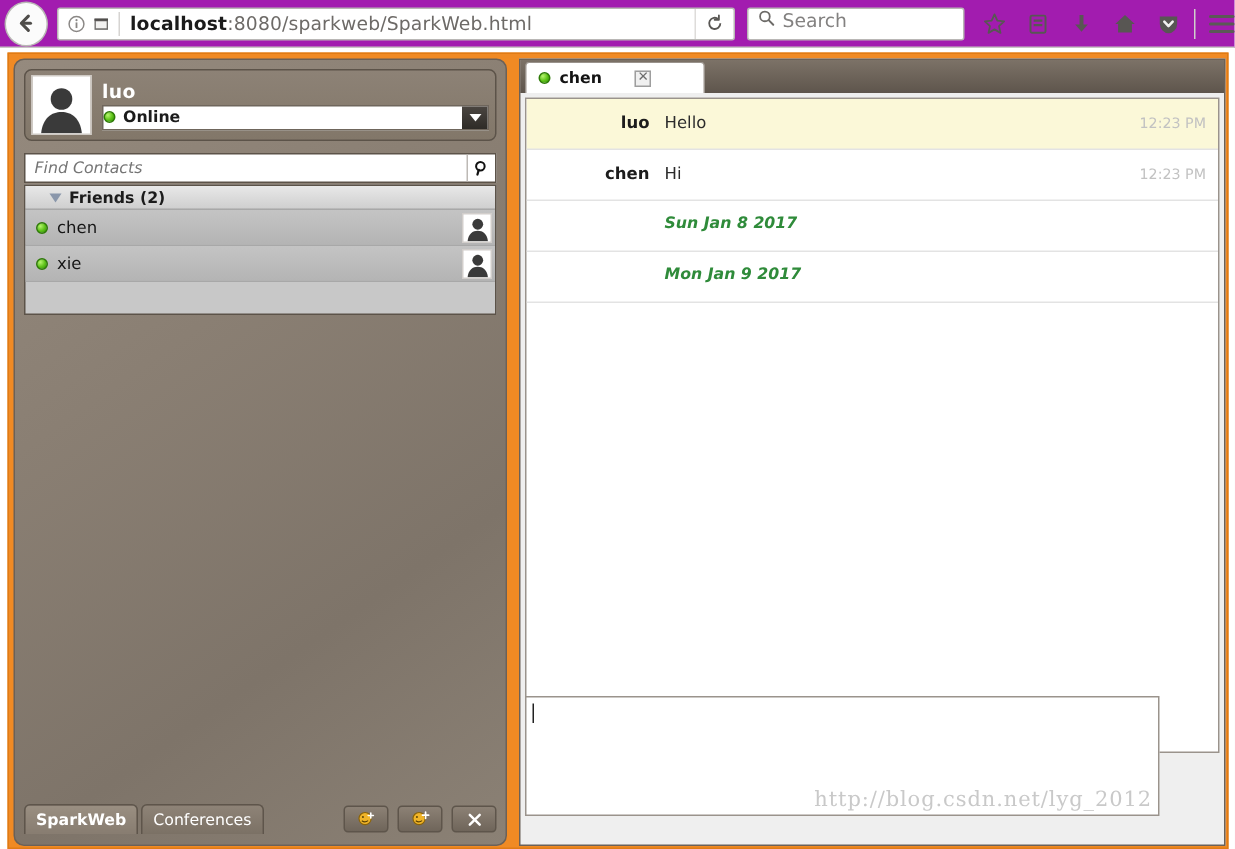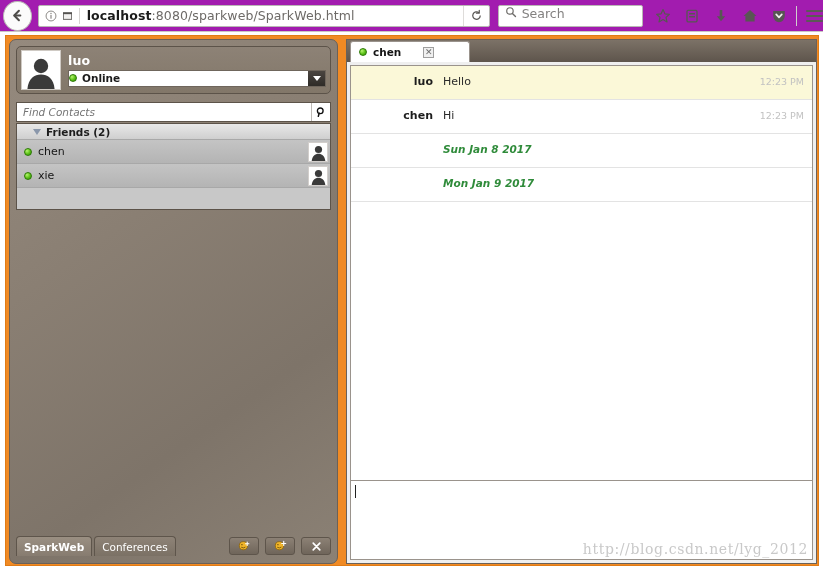--- a/index.html
+++ b/index.html
@@ -259,22 +259,22 @@
     min-height: 34px;
     border-bottom: 1px solid #e3e3e3;
     padding: 9px 8px 9px 0;
     text-align: right;
   }
   .date-text {
     font-size: 10.5px; color: #2f8b3a; font-style: italic; font-weight: bold;
     padding-left: 92px;
   }
   #chat-input-wrap {
-    position: absolute; left: 3px; bottom: 3px;
-    width: 463px; height: 80px;
+    position: absolute; left: 3px; bottom: 19px;
+    width: 423px; height: 80px;
     background: #ffffff;
     border: 1px solid #9a938c;
     overflow: hidden;
   }
   #chat-caret {
     position: absolute; left: 4px; top: 4px;
     width: 1px; height: 13px; background: #222;
   }
   #watermark {
     position: absolute; right: 4px; bottom: 2px;

